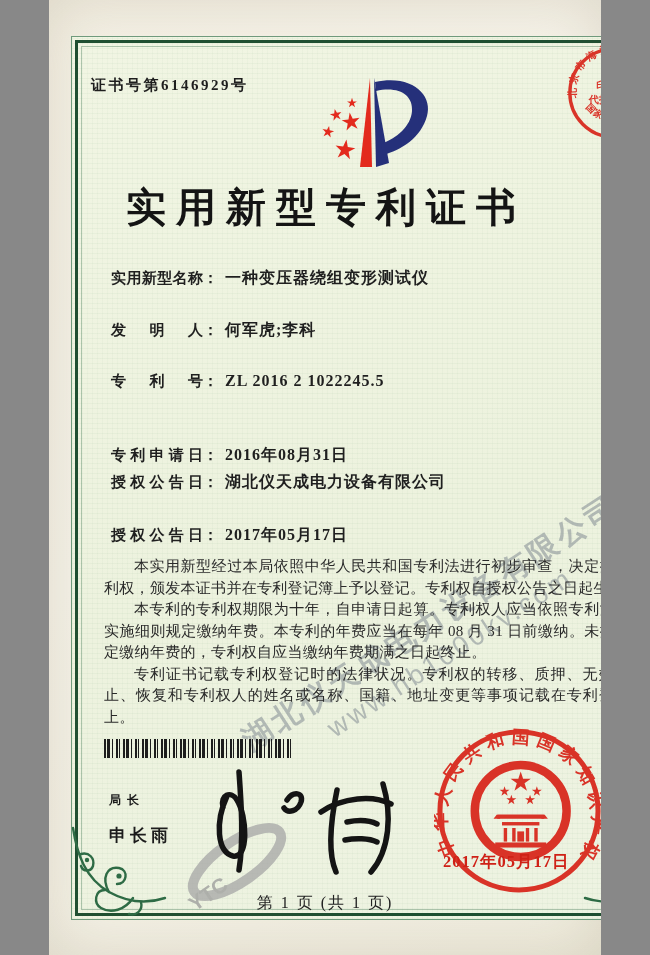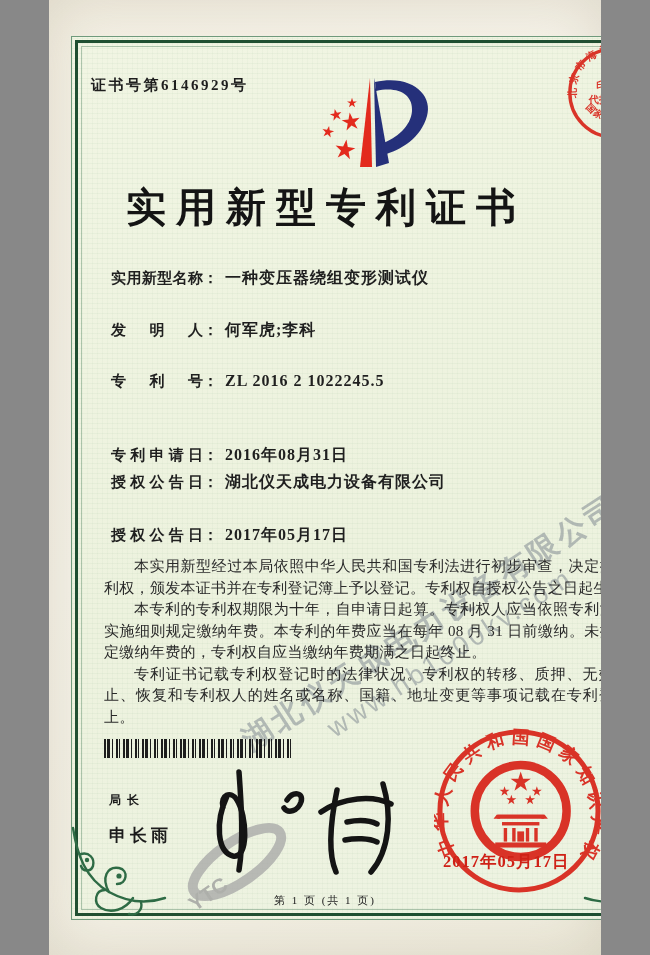--- a/index.html
+++ b/index.html
@@ -63,21 +63,21 @@
     letter-spacing:4px;color:#1c1c1c;z-index:3;font-family:"Liberation Sans",sans-serif;}
 
   .ytc{position:absolute;left:116px;top:816px;width:150px;height:110px;z-index:2;opacity:.75;}
   .signature{position:absolute;left:138px;top:760px;width:225px;height:118px;z-index:4;}
 
   .nipa-seal{position:absolute;left:385px;top:726px;width:170px;height:170px;z-index:3;opacity:.93;}
   .seal-date{position:absolute;left:394px;top:851px;font-size:16.5px;font-weight:700;
     color:#cf2117;letter-spacing:1px;z-index:4;}
 
   .footer{position:absolute;left:0;top:893px;width:100%;text-align:center;
-    font-size:11px;letter-spacing:2px;color:#222;z-index:2;}
+    font-size:16px;letter-spacing:2px;color:#222;z-index:2;}
 
   .orn{position:absolute;z-index:3;}
   .orn-left{left:18px;top:826px;}
   .orn-right{left:534px;top:826px;transform:scaleX(-1);}
 </style>
 </head>
 <body>
 
 <div class="paper">
 

